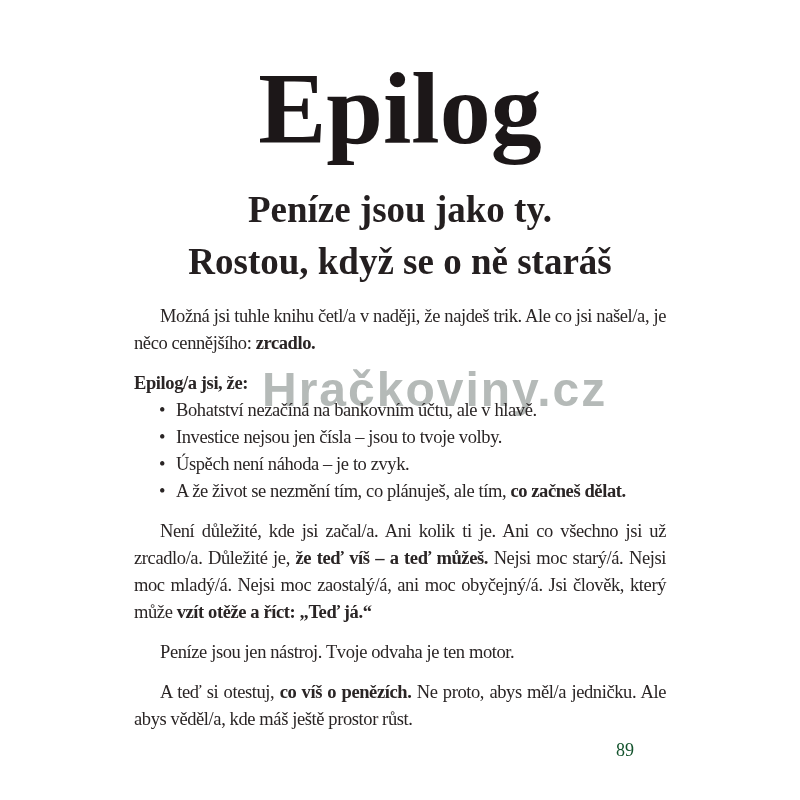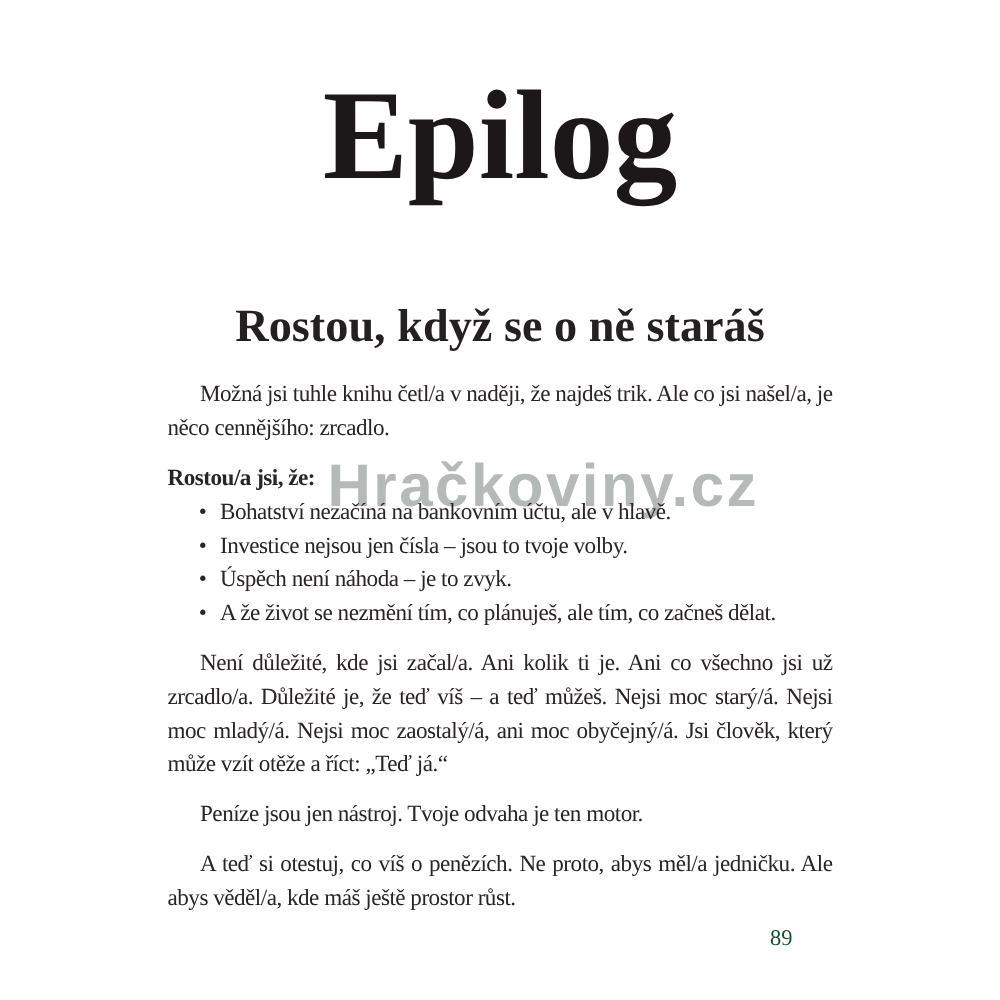--- a/index.html
+++ b/index.html
@@ -69,47 +69,47 @@
   ul.bullets li {
     position: relative;
     line-height: 27px;
     white-space: nowrap;
   }
   ul.bullets li::before {
     content: "\2022";
     position: absolute;
     left: -17px;
   }
-  .b { font-weight: 400; }
+  .b { font-weight: 700; }
   .folio {
     position: absolute;
     left: 616px; top: 740px;
     z-index: 1;
     font-size: 18px;
     color: #14532d;
   }
 </style>
 </head>
 <body>
 
 <div class="page">
 
   <div class="watermark">Hračkoviny.cz</div>
 
   <div class="content">
 
     <h1 class="title">Epilog</h1>
 
-    <h2 class="subtitle"><br><span>Rostou, když se o ně staráš</span></h2>
+    <h2 class="subtitle"><span>Peníze jsou jako ty.</span><br><span>Rostou, když se o ně staráš</span></h2>
 
     <div class="body-text">
 
       <p class="indent"><span>Možná jsi tuhle knihu četl/a v naději, že najdeš trik. Ale co jsi našel/a, je něco cennějšího: </span><span class="b">zrcadlo.</span></p>
 
-      <p class="list-heading no-gap">Rostou/a jsi, že:</p>
+      <p class="list-heading no-gap">Epilog/a jsi, že:</p>
 
       <ul class="bullets">
           <li><span>Bohatství nezačíná na bankovním účtu, ale v hlavě.</span></li>
           <li><span>Investice nejsou jen čísla – jsou to tvoje volby.</span></li>
           <li><span>Úspěch není náhoda – je to zvyk.</span></li>
           <li><span>A že život se nezmění tím, co plánuješ, ale tím, </span><span class="b">co začneš dělat.</span></li>
         </ul>
 
       <p class="indent"><span>Není důležité, kde jsi začal/a. Ani kolik ti je. Ani co všechno jsi už zrcadlo/a. Důležité je, </span><span class="b">že teď víš – a teď můžeš.</span><span> Nejsi moc starý/á. Nejsi moc mladý/á. Nejsi moc zaostalý/á, ani moc obyčejný/á. Jsi člověk, který může </span><span class="b">vzít otěže a říct: „Teď já.“</span></p>
 

